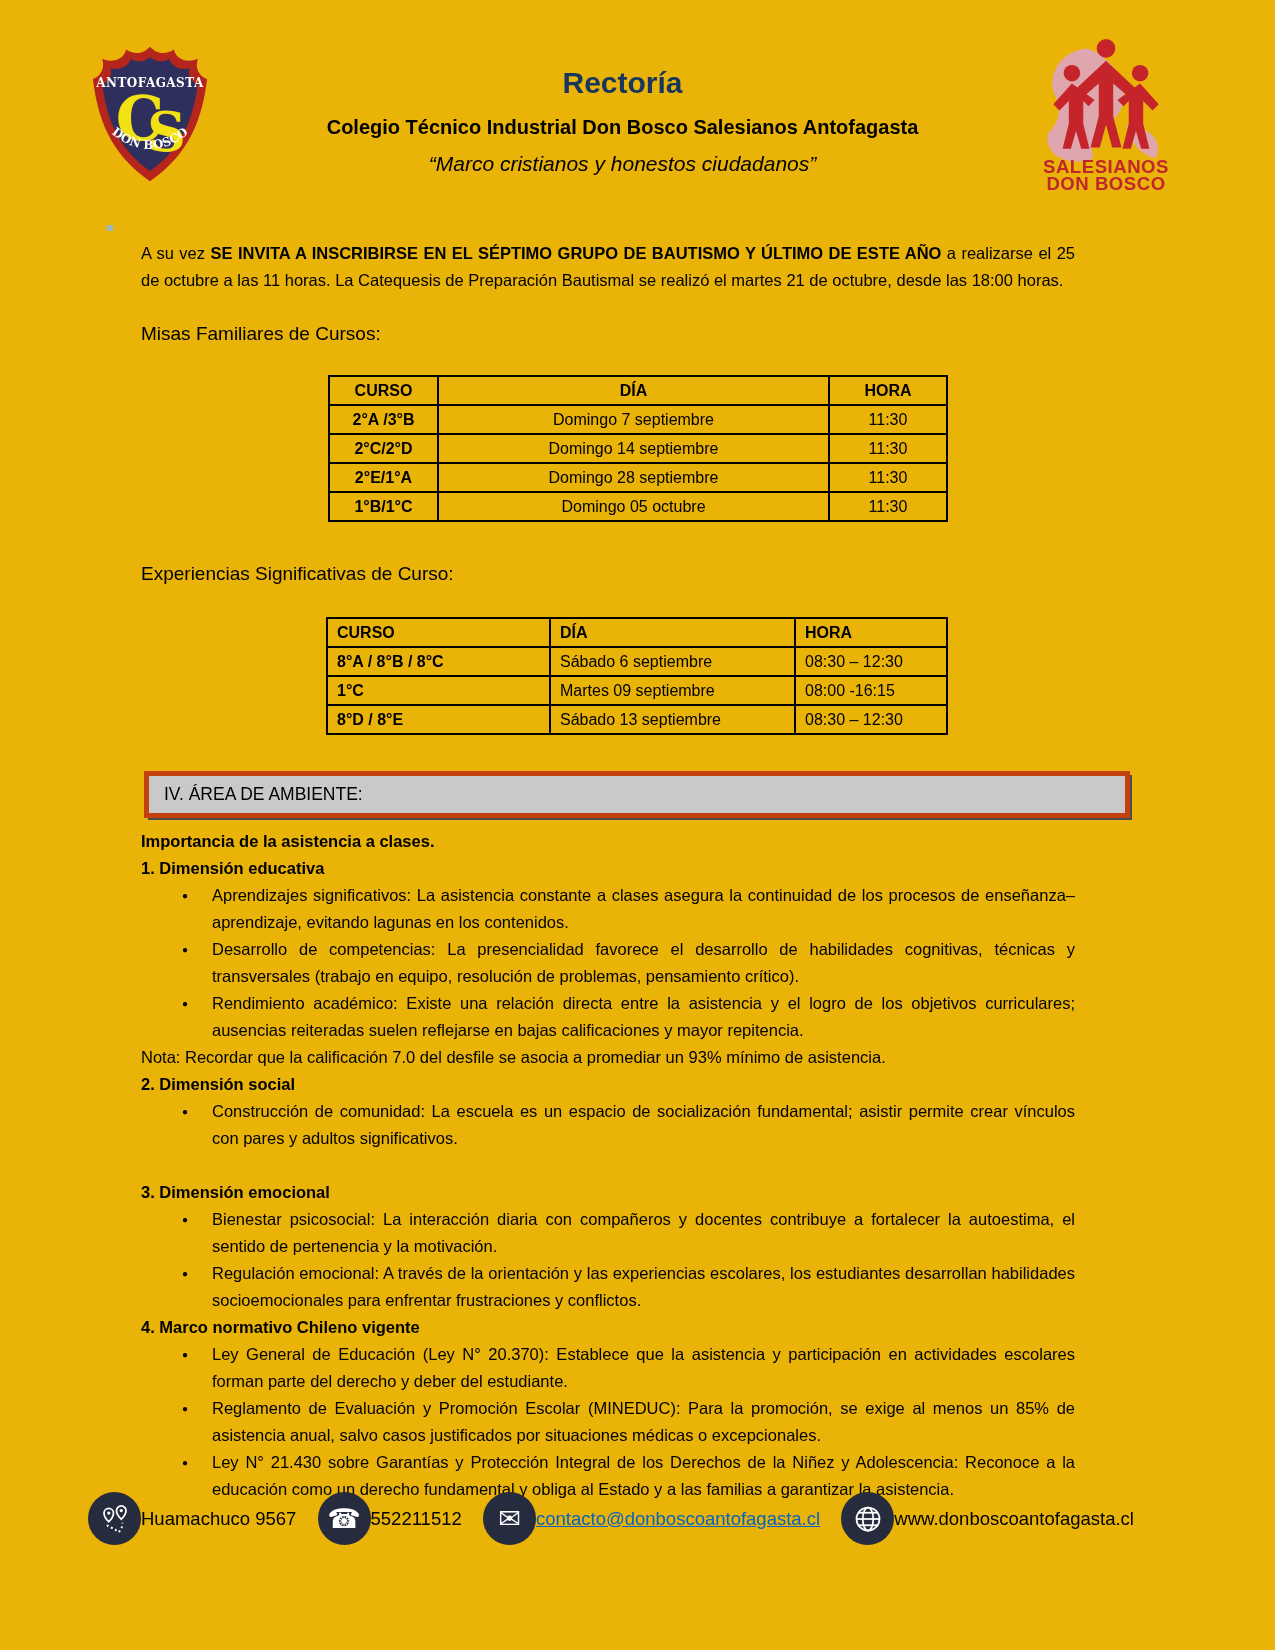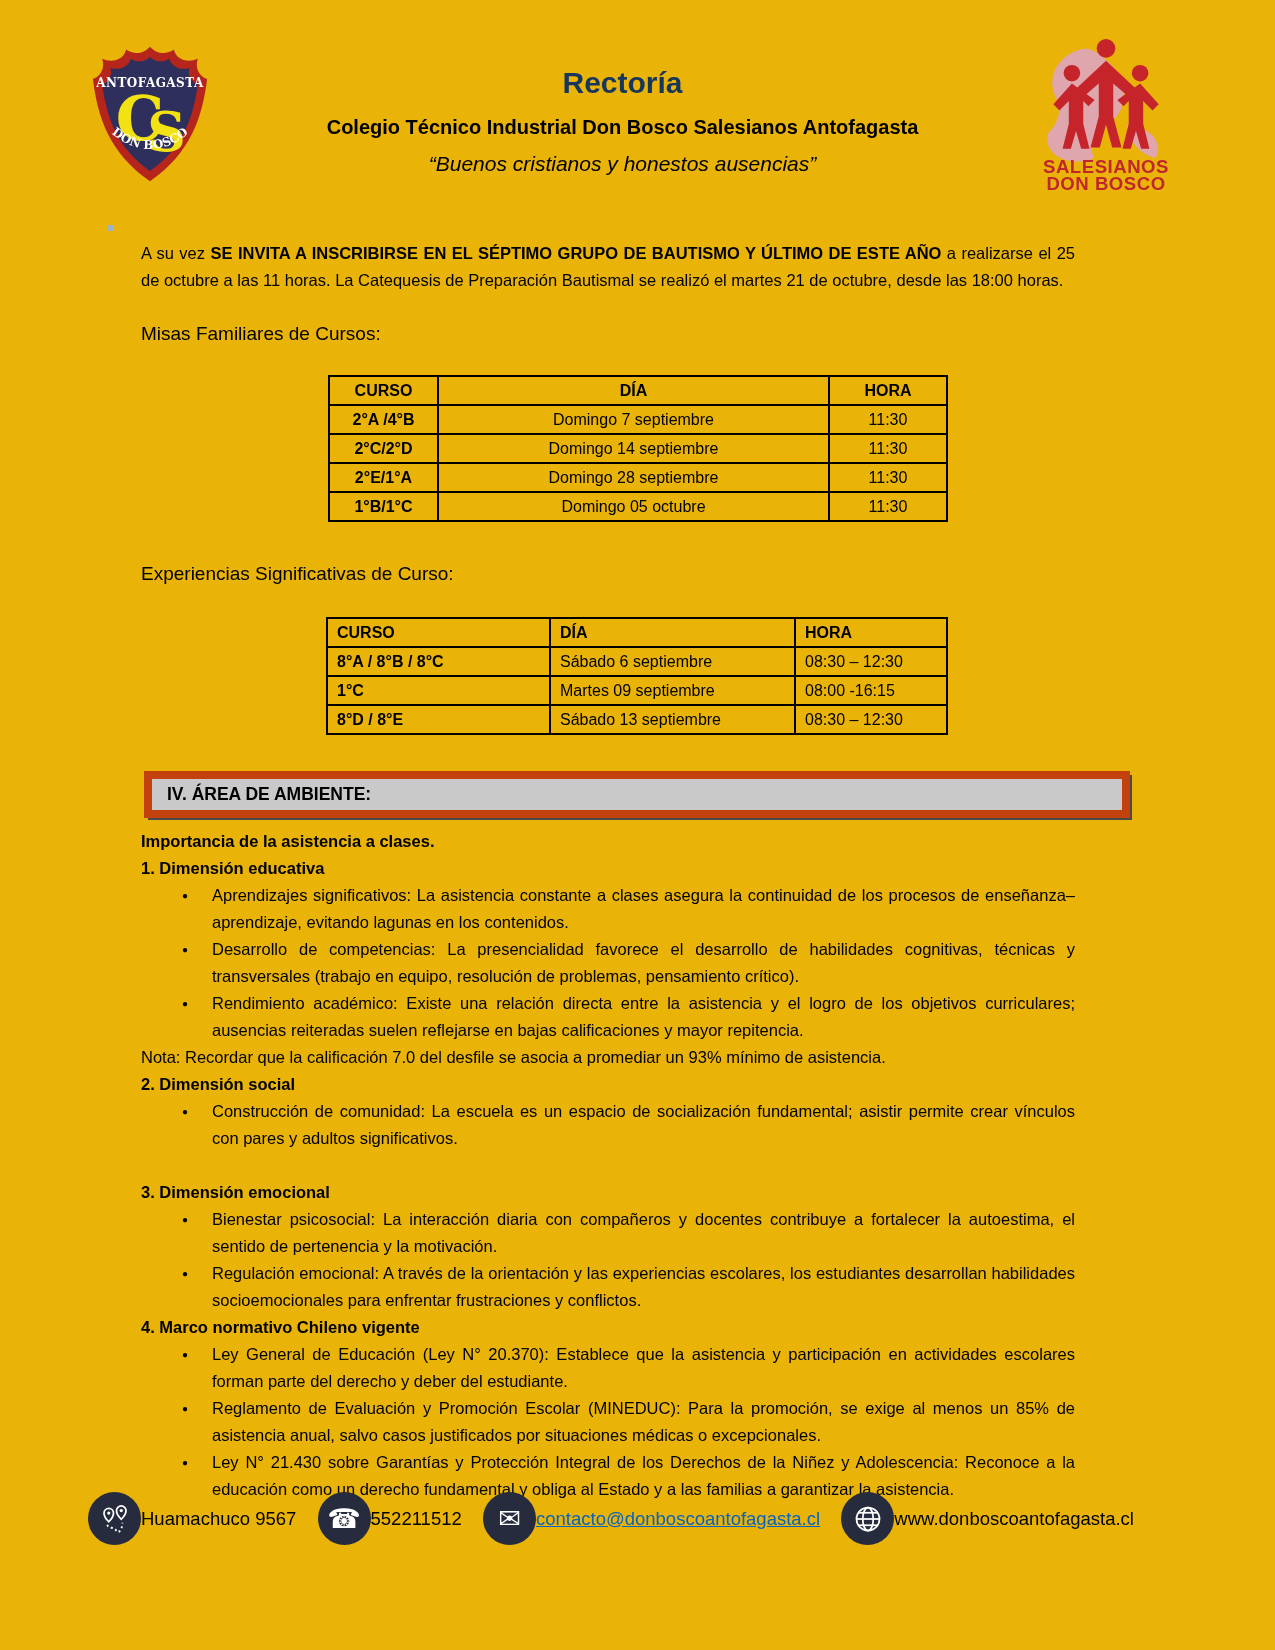--- a/index.html
+++ b/index.html
@@ -28,23 +28,23 @@
   td, th { border:2px solid #000; height:24px; padding:0 16px; }
   .masses-table { margin:28px 0 0 187px; }
   .masses-table th, .masses-table td { text-align:center; }
   .masses-table td.course, .masses-table th { font-weight:bold; }
   .exp-table { margin:30px 0 0 185px; }
   .exp-table th, .exp-table td { text-align:left; padding-left:9px; }
   .exp-table td.course, .exp-table th { font-weight:bold; }
 
   .section-bar {
     box-sizing:border-box; margin:36px 0 0 3px; width:986px; height:47px;
-    background:#c9c9c9; border:8px solid #c2410c; box-shadow:3px 3px 0 -1px #4a4a4a;
+    background:#c9c9c9; border:5px solid #c2410c; box-shadow:3px 3px 0 -1px #4a4a4a;
     display:flex; align-items:center; padding-left:15px;
-    font-weight:bold; font-size:17.5px;
+    font-weight:normal; font-size:17.5px;
   }
 
   .sub-heading   { font-weight:bold; margin:10px 0 0 0; }
   .block-heading { font-weight:bold; margin:0; }
   .block-heading.spaced { margin-top:27px; }
   ul.bullets { list-style:none; margin:0; padding:0; }
   li.bullet { position:relative; padding-left:71px; text-align:justify; }
   li.bullet::before { content:"●"; position:absolute; left:41px; top:0; font-size:10px; line-height:27px; }
   .note-line { margin:0; text-align:justify; }
 
@@ -87,21 +87,21 @@
         <path d="M113,46 l18,20 -6,6 -9,-9 v22 l6,24 h-8 l-5,-17 -5,17 h-8 l6,-24 V63 l-5,5 -6,-6 Z"></path>
       </g>
       <text x="80" y="133" text-anchor="middle" fill="#c0272d" font-size="18" font-weight="bold" letter-spacing="0.5" font-family="'Liberation Sans',sans-serif">SALESIANOS</text>
       <text x="80" y="149" text-anchor="middle" fill="#c0272d" font-size="18" font-weight="bold" letter-spacing="0.5" font-family="'Liberation Sans',sans-serif">DON BOSCO</text>
     </svg>
   </div>
 
   <div class="header-text">
     <h1 class="dept-title">Rectoría</h1>
     <div class="school-name">Colegio Técnico Industrial Don Bosco Salesianos Antofagasta</div>
-    <div class="motto">“Buenos cristianos y honestos ausencias”</div>
+    <div class="motto">“Marco cristianos y honestos ciudadanos”</div>
   </div>
 
   <div class="blue-mark"></div>
 
   <div class="content">
 
     <p class="intro-paragraph"><span>A su vez </span><b>SE INVITA A INSCRIBIRSE EN EL SÉPTIMO GRUPO DE BAUTISMO Y ÚLTIMO DE ESTE AÑO</b><span> a realizarse el 25 de octubre a las 11 horas.  La Catequesis de Preparación Bautismal se realizó el martes 21 de octubre, desde las 18:00 horas.</span></p>
 
     <div class="tbl-heading">Misas Familiares de Cursos:</div>
 
@@ -111,21 +111,21 @@
           <col style="width:391px">
           <col style="width:118px">
         </colgroup>
       <tbody>
           <tr>
         <th>CURSO</th>
         <th>DÍA</th>
         <th>HORA</th>
       </tr>
       <tr>
-        <td class="course">2°A /4°B</td>
+        <td class="course">2°A /3°B</td>
         <td>Domingo 7 septiembre</td>
         <td>11:30</td>
       </tr>
       <tr>
         <td class="course">2°C/2°D</td>
         <td>Domingo 14 septiembre</td>
         <td>11:30</td>
       </tr>
       <tr>
         <td class="course">2°E/1°A</td>

